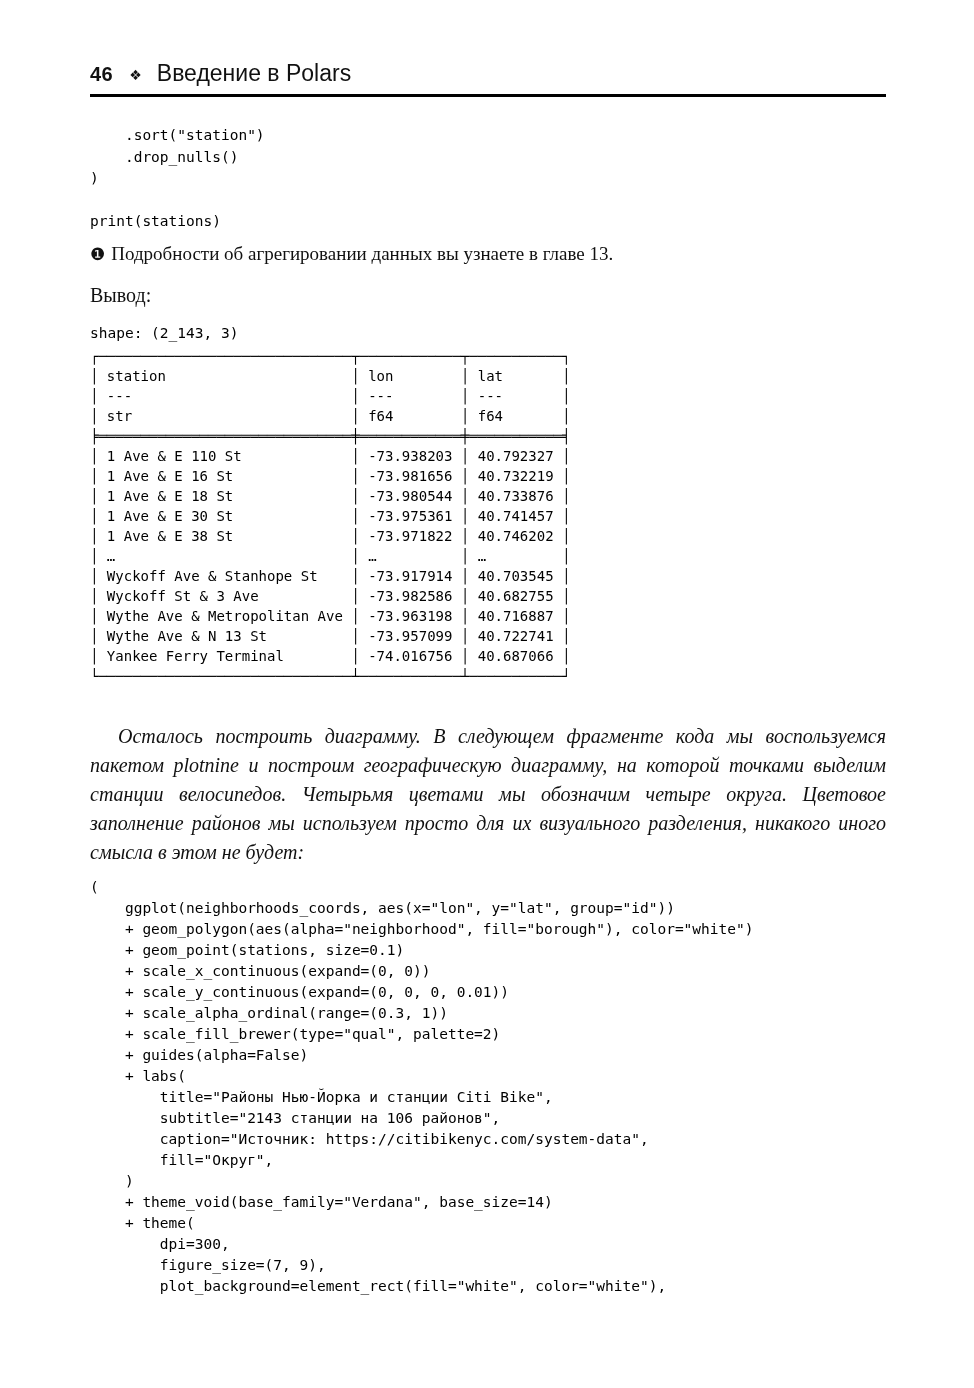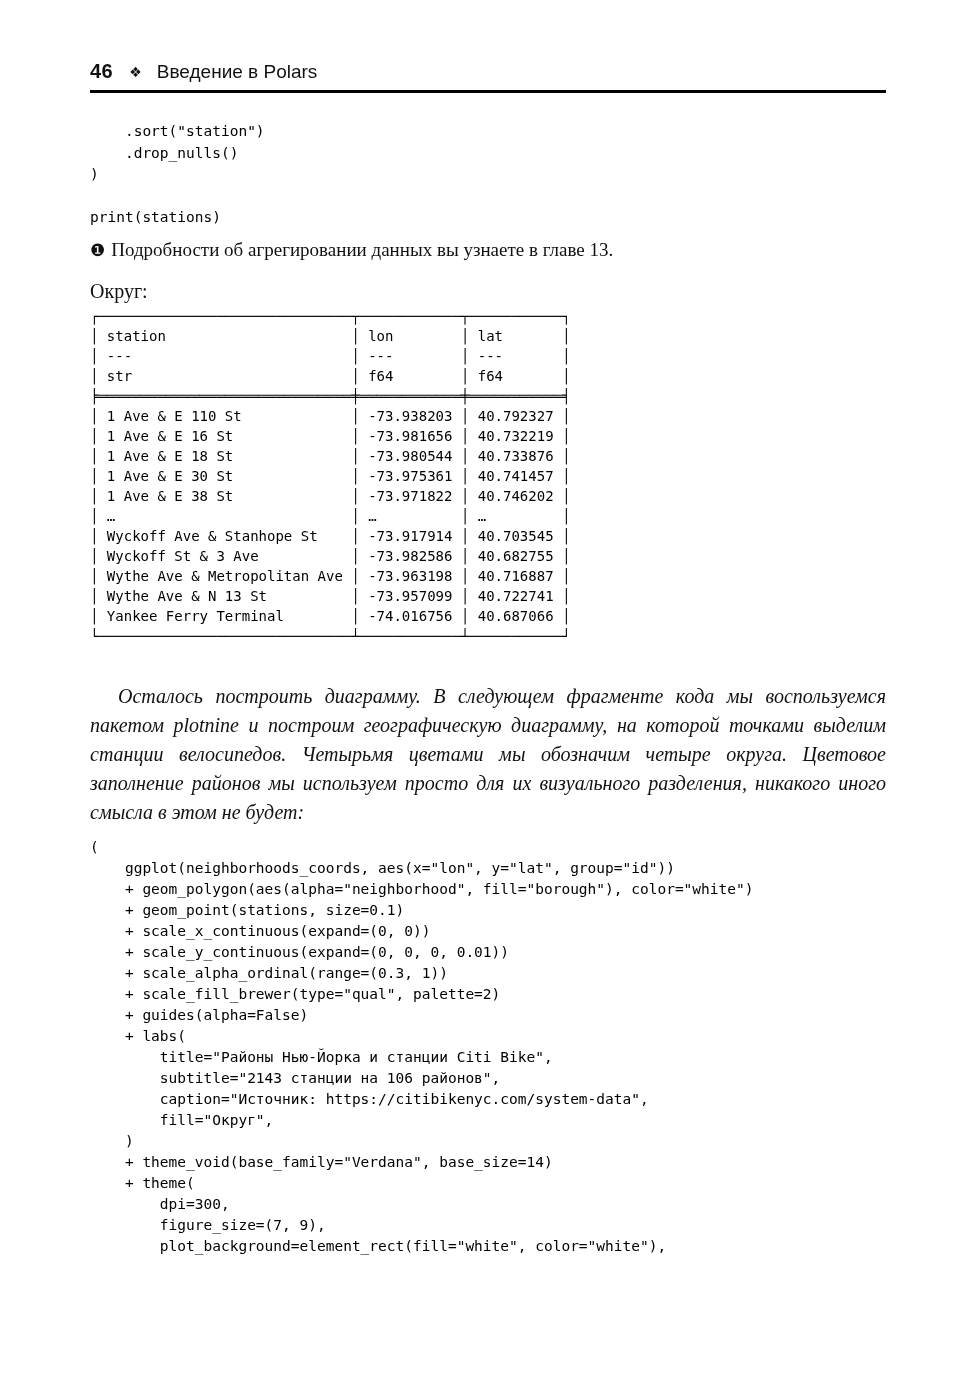--- a/index.html
+++ b/index.html
@@ -33,21 +33,21 @@
     font-size: 20px;
     letter-spacing: 0.5px;
   }
   .diamond {
     font-size: 14px;
     margin: 0 15px 0 16px;
     position: relative;
     top: -1px;
   }
   .chapter-title {
-    font-size: 19px;
+    font-size: 23px;
   }
   
   pre {
     margin: 0;
     font-family: "DejaVu Sans Mono", monospace;
     color: #000000;
     white-space: pre;
   }
   .code-1 {
     margin-top: 28px;
@@ -105,22 +105,23 @@
   </header>
 
   <pre class="code-1">    .sort("station")
     .drop_nulls()
 )
 
 print(stations)</pre>
 
   <p class="note"><span class="marker">❶</span><span>Подробности об агрегировании данных вы узнаете в главе 13.</span></p>
 
-  <p class="output-label">Округ:</p>
+  <p class="output-label">Вывод:</p>
 
+  <pre class="shape-line">shape: (2_143, 3)</pre>
 
   <pre class="df-table" id="df-table">┌──────────────────────────────┬────────────┬───────────┐
 │ station                      │ lon        │ lat       │
 │ ---                          │ ---        │ ---       │
 │ str                          │ f64        │ f64       │
 ╞══════════════════════════════╪════════════╪═══════════╡
 │ 1 Ave &amp; E 110 St             │ -73.938203 │ 40.792327 │
 │ 1 Ave &amp; E 16 St              │ -73.981656 │ 40.732219 │
 │ 1 Ave &amp; E 18 St              │ -73.980544 │ 40.733876 │
 │ 1 Ave &amp; E 30 St              │ -73.975361 │ 40.741457 │

